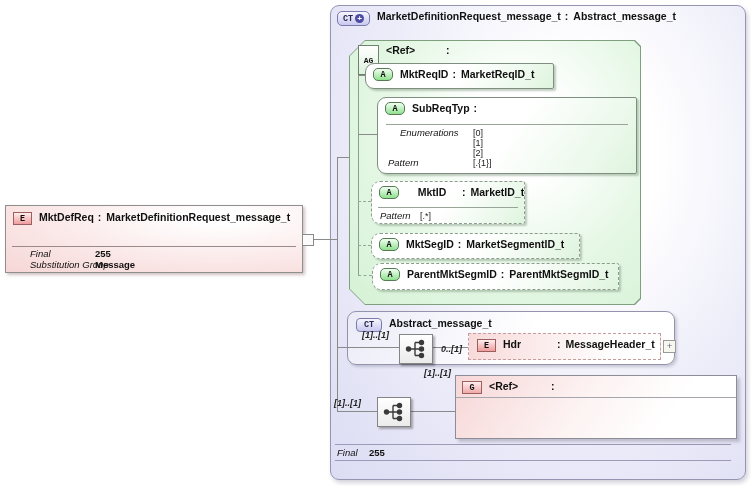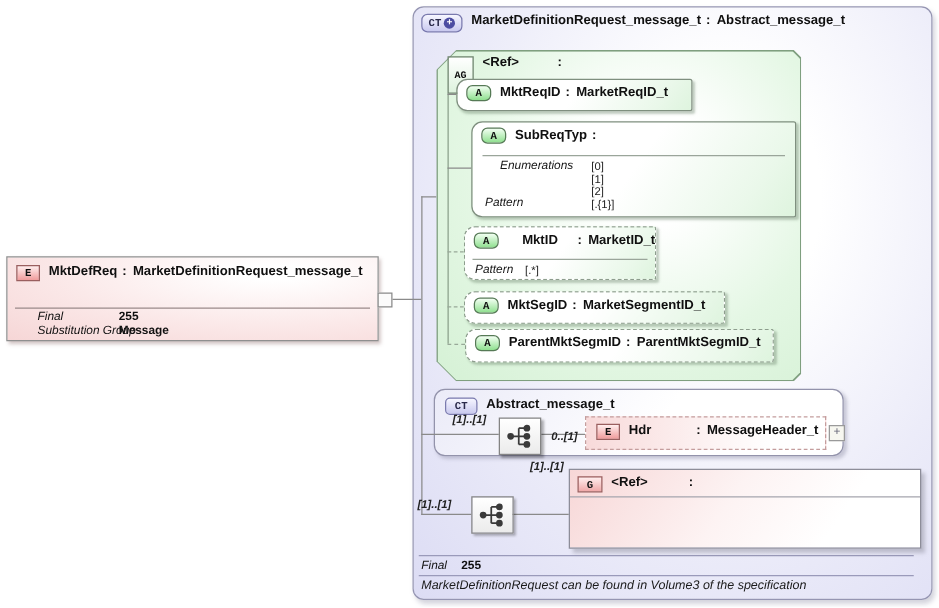--- a/index.html
+++ b/index.html
@@ -97,21 +97,20 @@
         <span class="nmwrap">MarketDefinitionRequest_message_t</span>
         <span class="co">:</span>
         <span class="ty">Abstract_message_t</span>
       </span>
     </div>
 
     <div class="ctsep" style="left:4px;top:438px;width:396px;"></div>
     <span class="plbl" style="left:6px;top:441px;">Final</span>
     <span class="pval" style="left:38px;top:441px;">255</span>
     <div class="ctsep" style="left:4px;top:454px;width:396px;"></div>
-    <span class="note" style="left:6px;top:457px;">MarketDefinitionRequest can be found in Volume3 of the specification</span>
   </div>
 
   <div class="ag-outer">
       <div class="ag-inner"></div>
     </div>
   <div class="hdr" style="left:358px;top:45px;">
     <span class="badge ag">AG</span>
     <span class="title">
       <span class="nm colw56">&lt;Ref&gt;</span>
       <span class="co">:</span>

